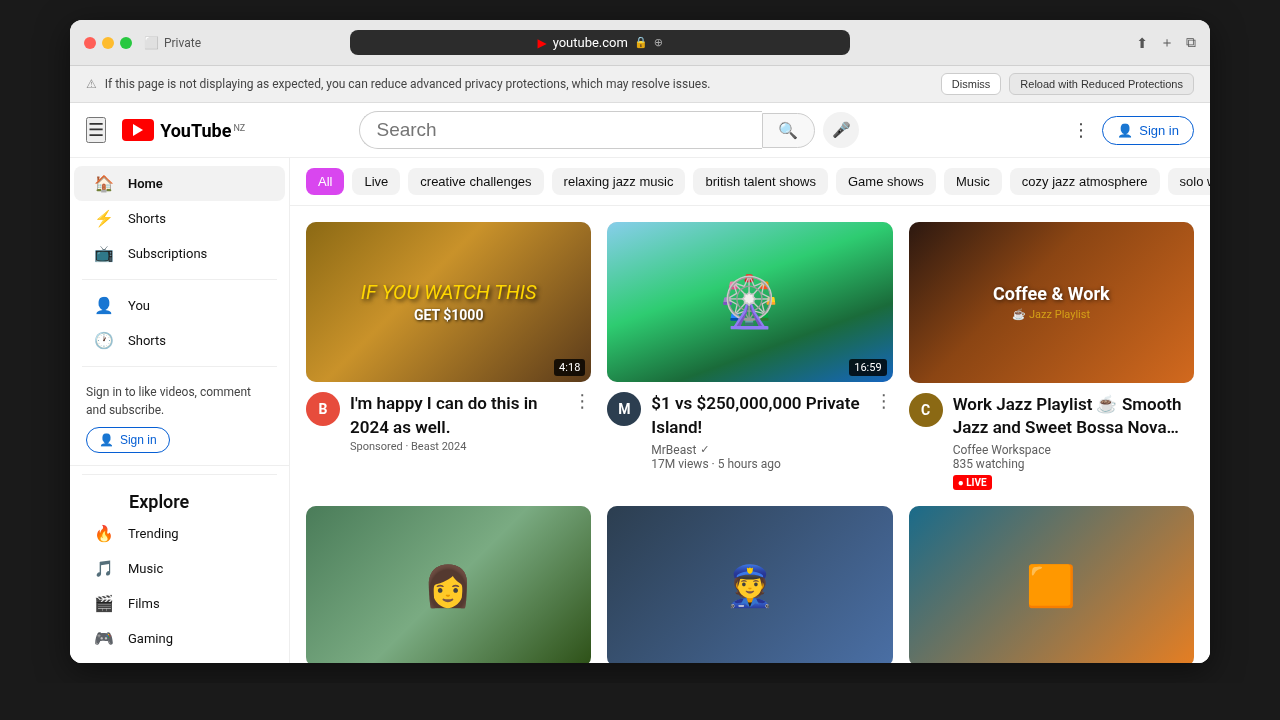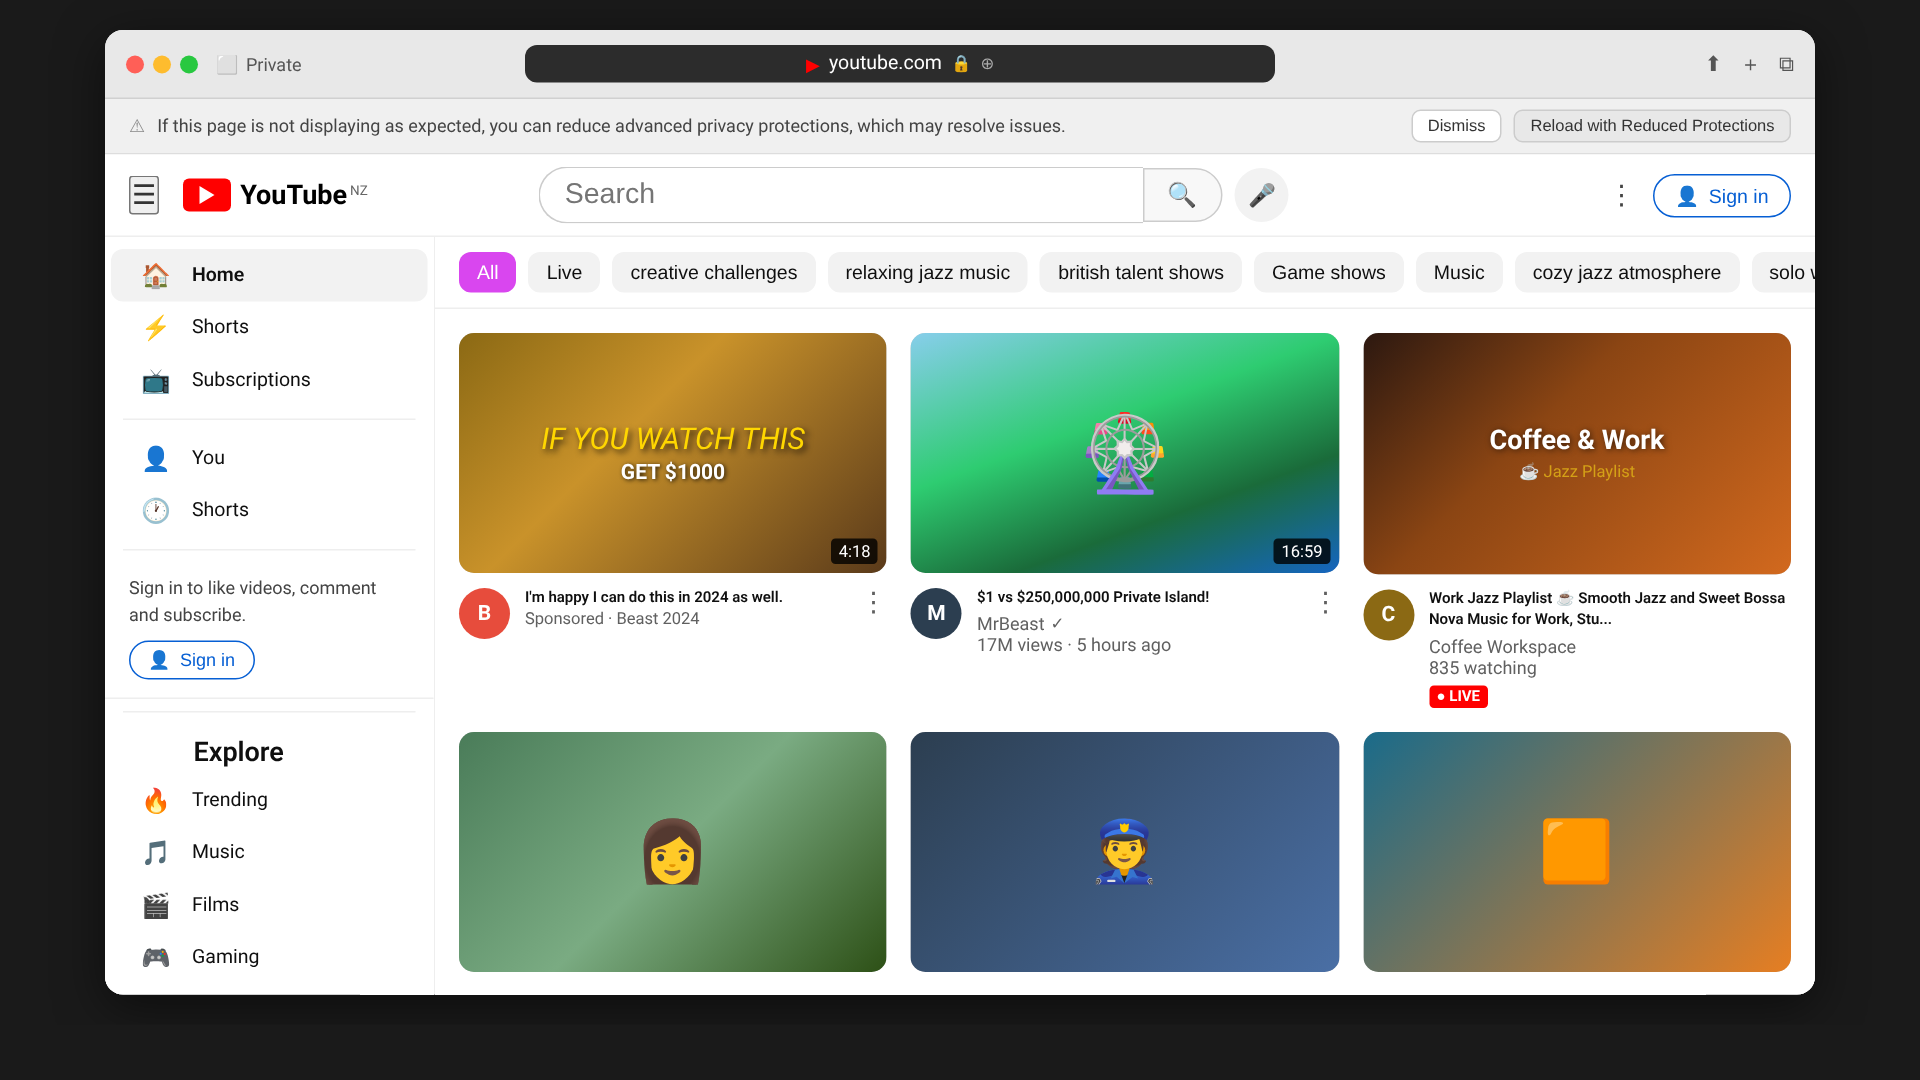--- a/index.html
+++ b/index.html
@@ -318,21 +318,21 @@
       flex-shrink: 0;
       display: flex; align-items: center; justify-content: center;
       font-size: 14px; font-weight: 700; color: #fff;
     }
     .av-beast { background: #e74c3c; }
     .av-coffee { background: #8B6914; }
     .av-beast2 { background: #2c3e50; }
 
     .video-info { flex: 1; }
     .video-title {
-      font-size: 10px; font-weight: 600; color: #0f0f0f;
+      font-size: 17px; font-weight: 600; color: #0f0f0f;
       line-height: 1.4;
       display: -webkit-box;
       -webkit-line-clamp: 2;
       -webkit-box-orient: vertical;
       overflow: hidden;
     }
     .video-channel {
       font-size: 12px; color: #606060; margin-top: 3px;
       display: flex; align-items: flex-start; gap: 4px;
     }

